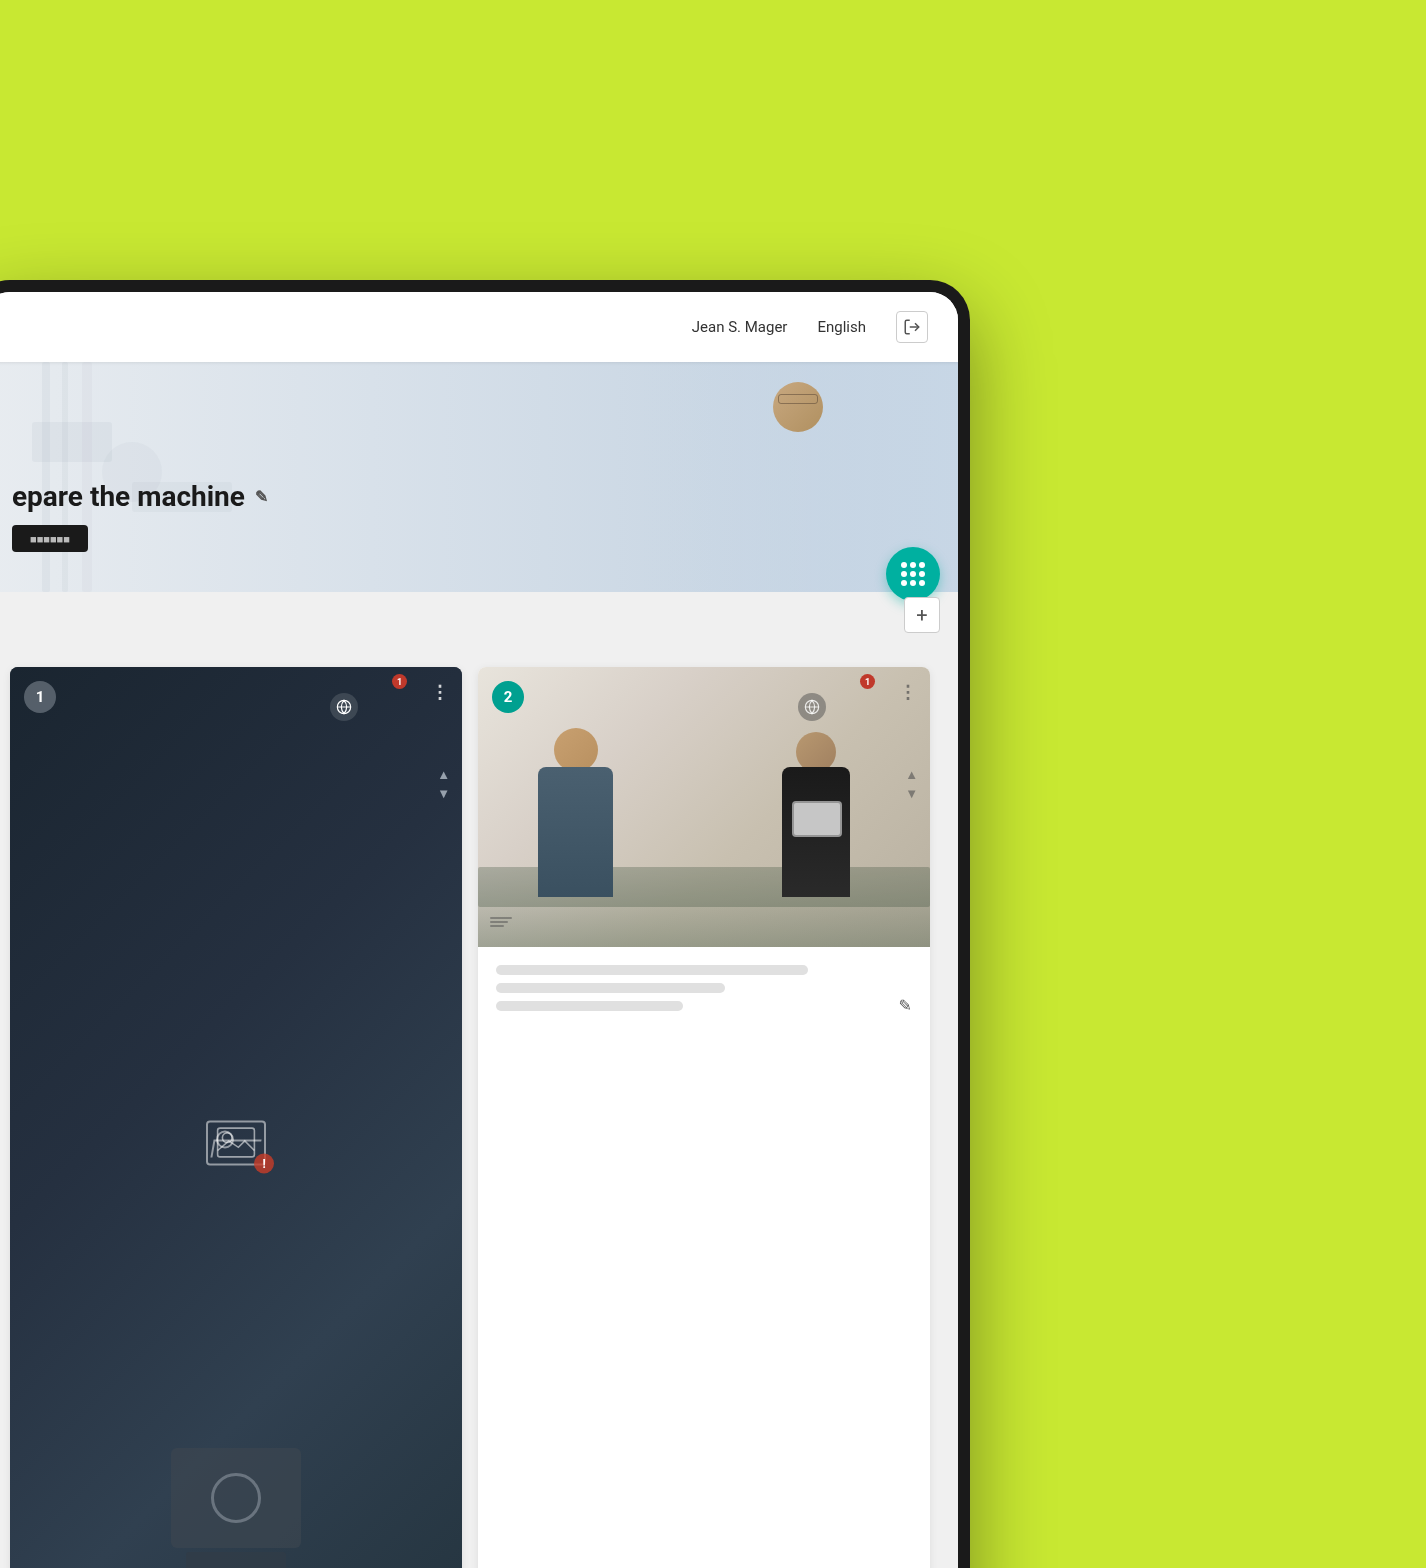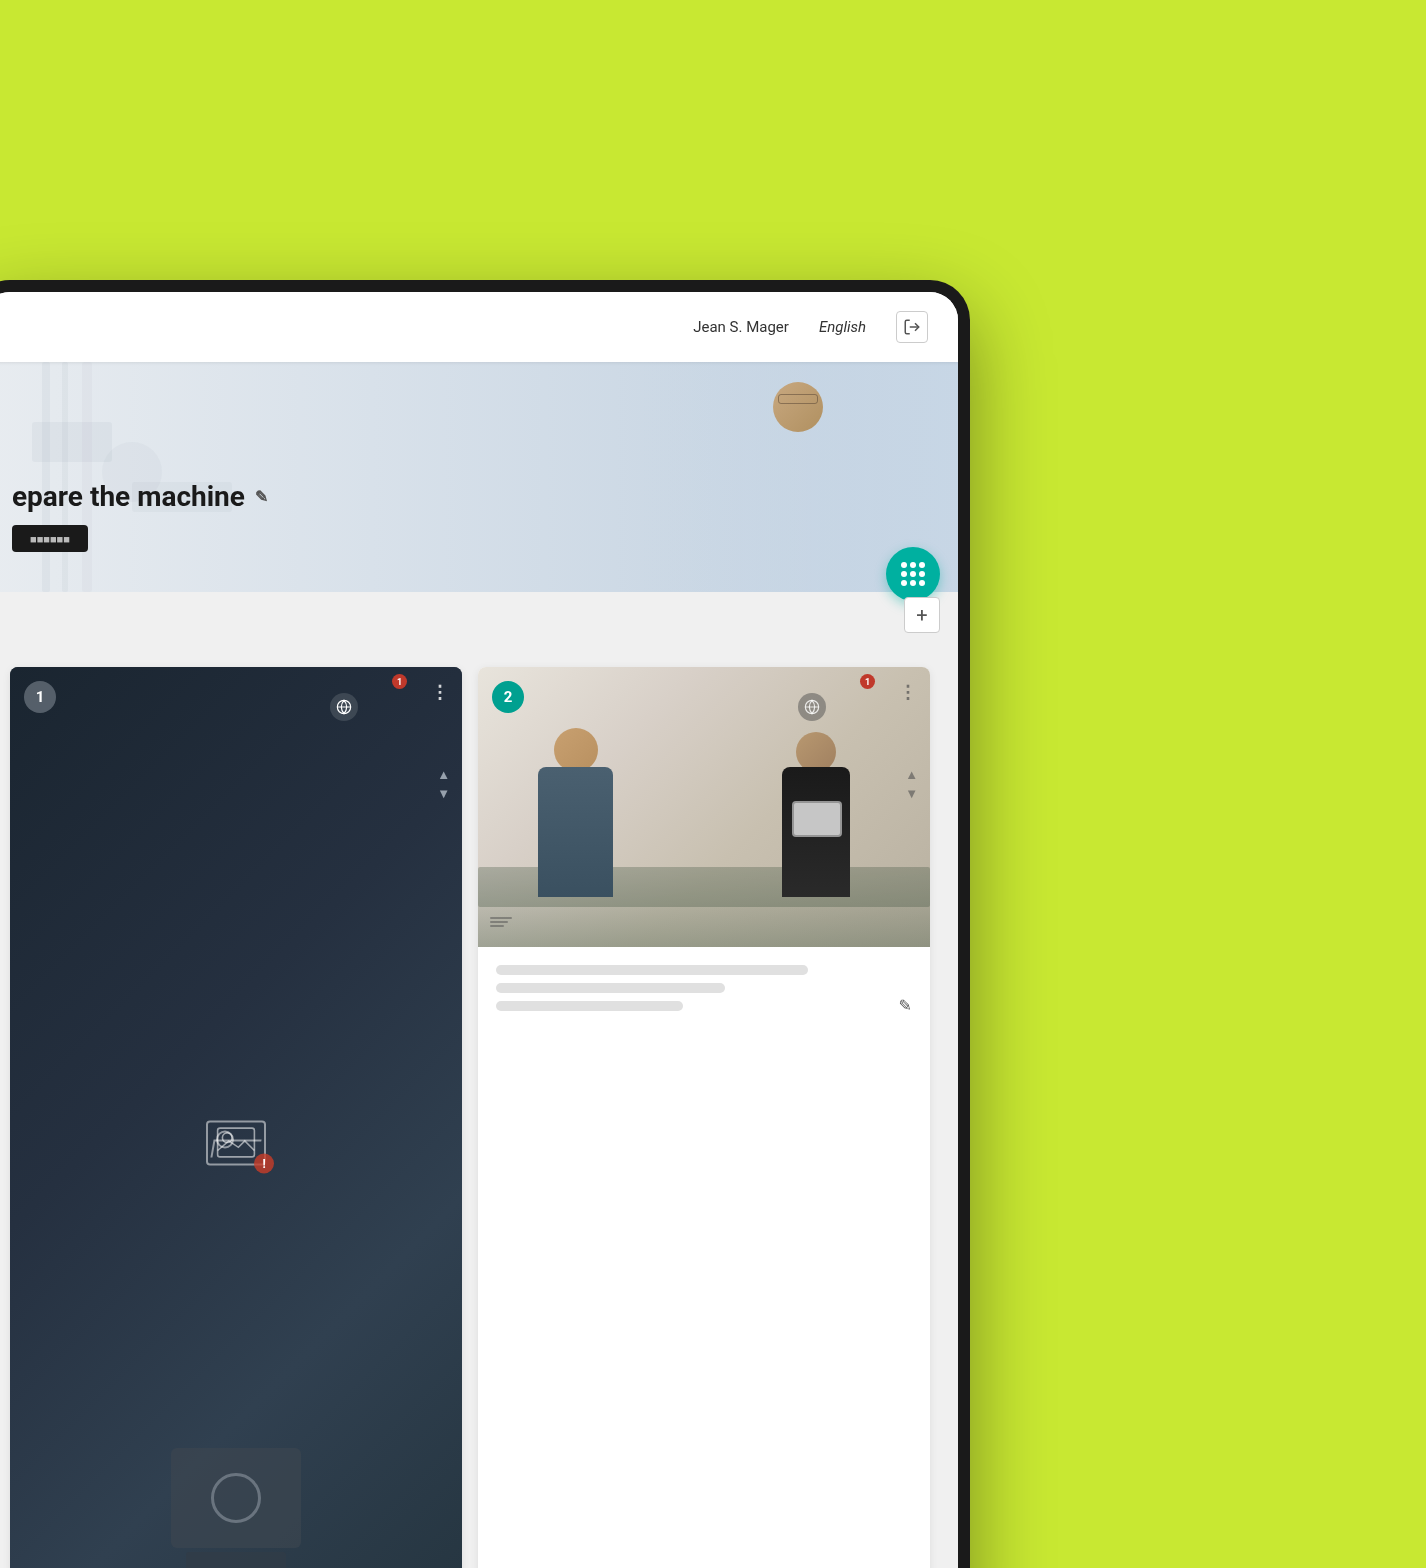--- a/index.html
+++ b/index.html
@@ -57,21 +57,20 @@
     .header-user {
       font-size: 15px;
       color: #333;
       font-weight: 400;
     }
 
     .header-lang {
       font-size: 15px;
       color: #333;
       font-weight: 400;
-      font-style: italic;
     }
 
     .header-logout {
       width: 32px;
       height: 32px;
       display: flex;
       align-items: center;
       justify-content: center;
       color: #555;
       border: 1.5px solid #ccc;

